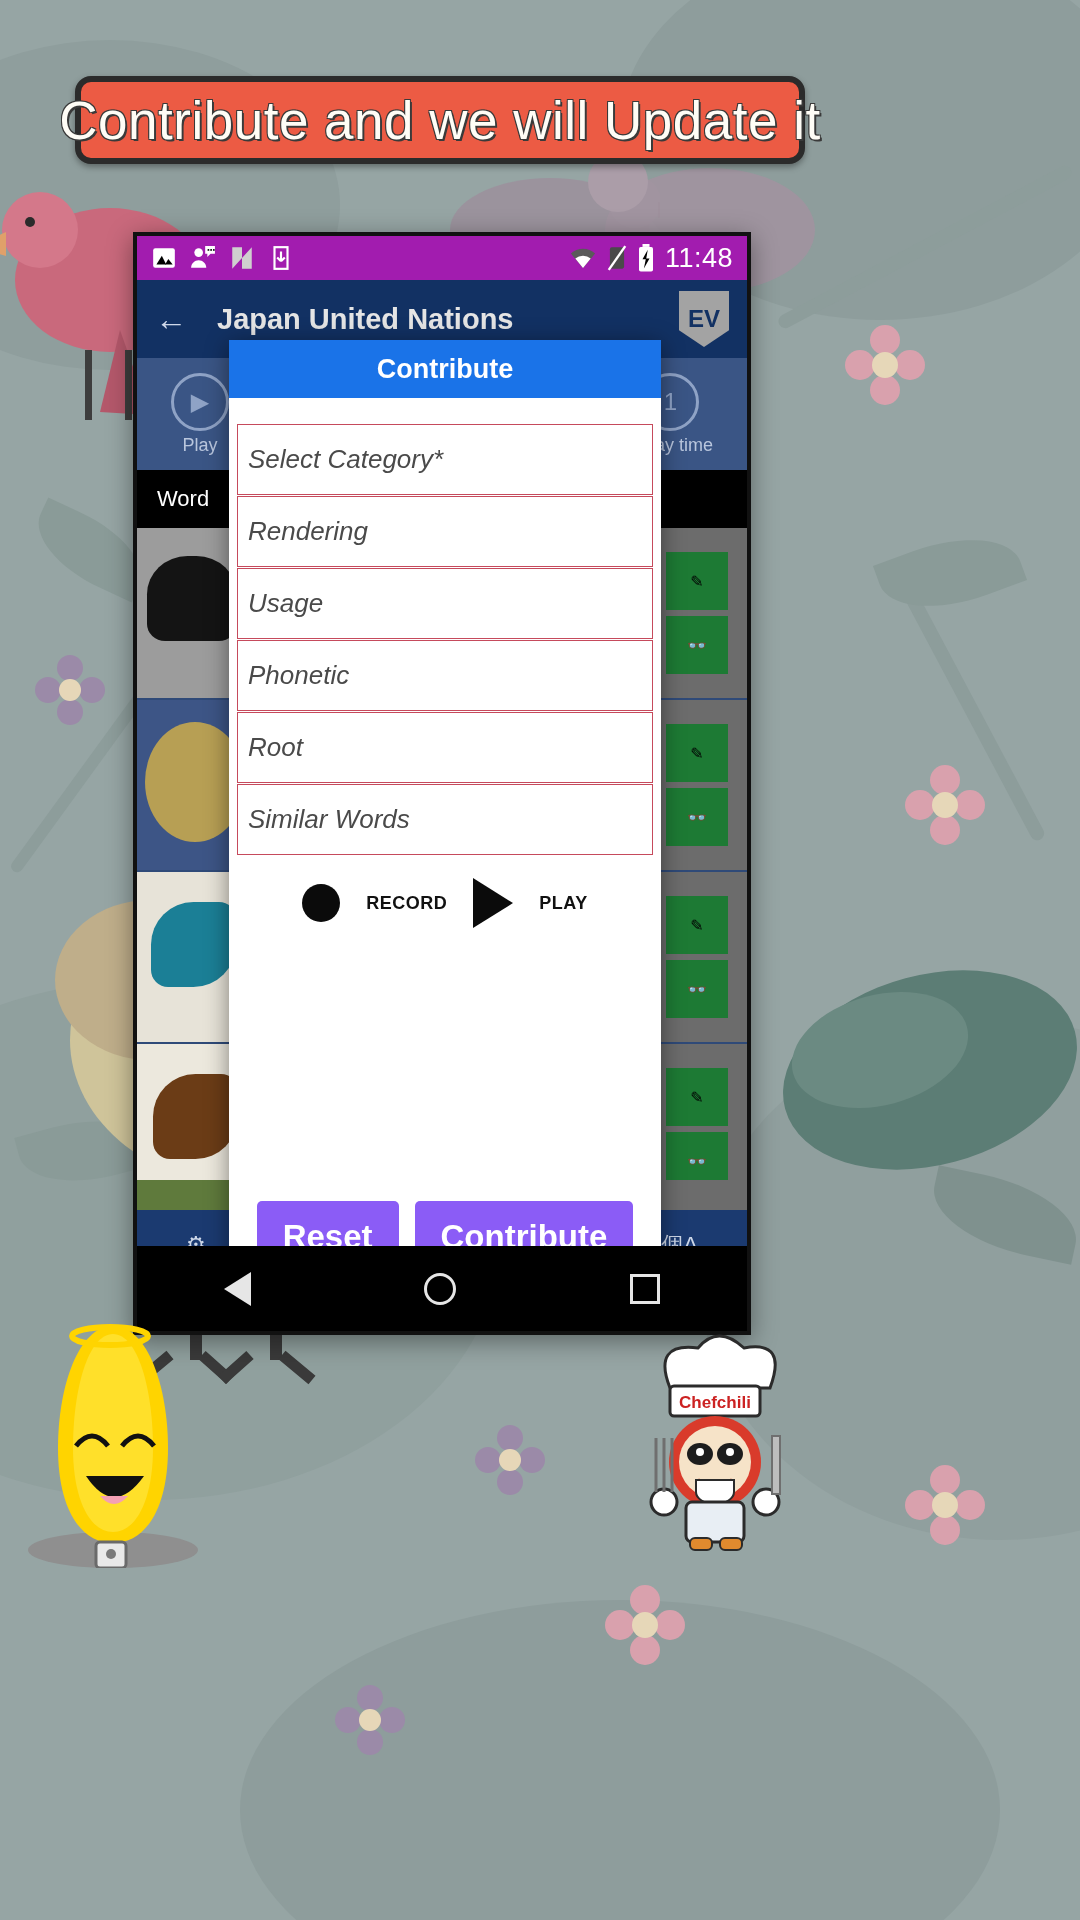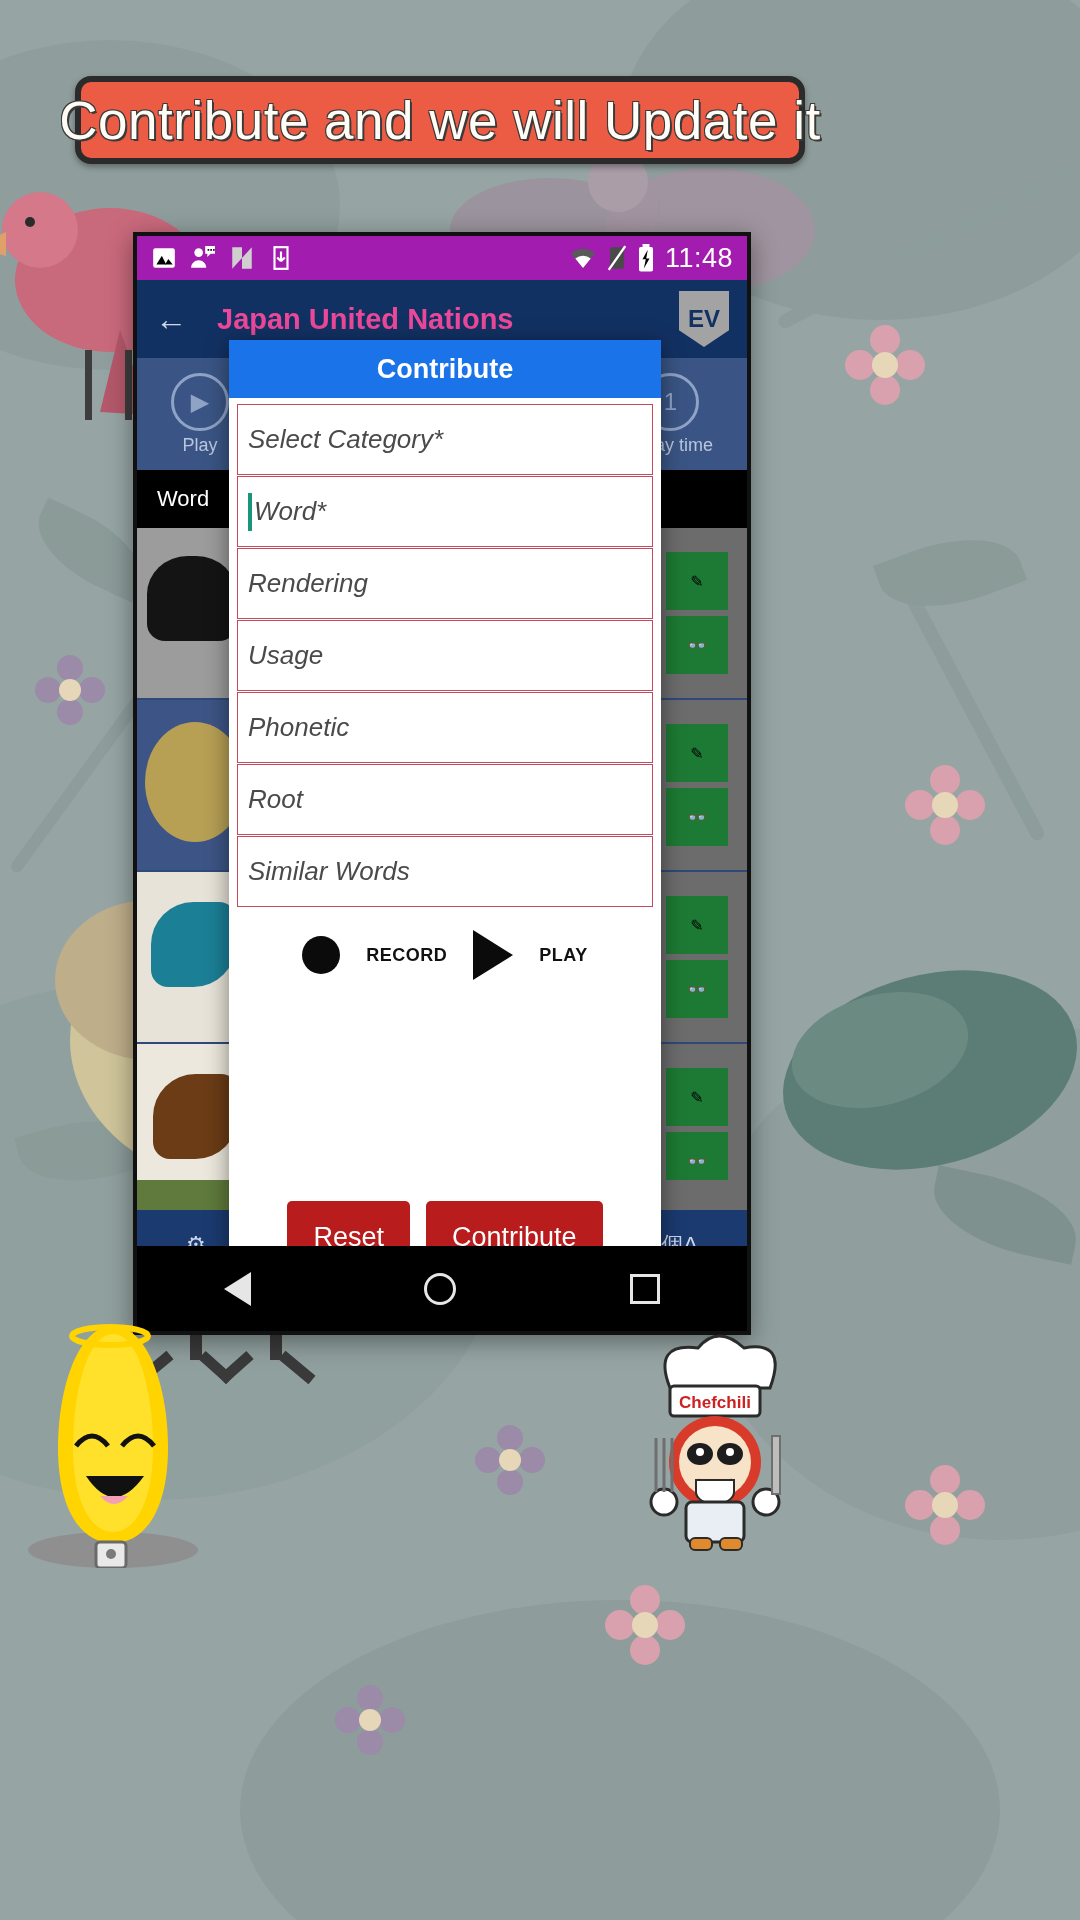--- a/index.html
+++ b/index.html
@@ -46,21 +46,21 @@
   .sb-left { display: flex; align-items: center; gap: 13px; }
   .sb-right { margin-left: auto; display: flex; align-items: center; gap: 10px; }
   .sb-time { font-size: 27px; font-weight: 500; letter-spacing: .5px; }
 
   
   #appbg { position: absolute; left: 0; top: 44px; width: 100%; height: 1000px; overflow: hidden; background:#2f4a78; }
   #appbar {
     position: absolute; top: 0; left: 0; width: 100%; height: 78px; background: #123163;
     display: flex; align-items: center; padding: 0 18px;
   }
-  #appbar .title { color: #ec4899; font-size: 29px; font-weight: 700; margin-left: 30px; white-space: nowrap; }
+  #appbar .title { color: #e5e5e5; font-size: 29px; font-weight: 700; margin-left: 30px; white-space: nowrap; }
   .ev-badge {
     margin-left: auto; width: 50px; height: 56px; background: #a3a3a3;
     clip-path: polygon(0 0,100% 0,100% 70%,50% 100%,0 70%);
     display:flex;align-items:center;justify-content:center;color:#123163;font-weight:700;font-size:24px;
   }
   #ctrlrow {
     position: absolute; top: 78px; left: 0; width: 100%; height: 112px; background: #3a5585;
     display: flex; align-items: center; justify-content: space-between; padding: 0 34px;
   }
   .ctrl { display: flex; flex-direction: column; align-items: center; gap: 4px; }
@@ -96,41 +96,41 @@
   
   #dialog {
     position: absolute; left: 92px; top: 60px; width: 432px; height: 955px;
     background: #fff; box-shadow: 0 4px 22px rgba(0,0,0,.45);
     display: flex; flex-direction: column;
   }
   #dlg-header {
     height: 58px; background: #1a73e8; display: flex; align-items: center; justify-content: center;
   }
   #dlg-header span { color: #fff; font-size: 27px; font-weight: 700; }
-  #dlg-body { flex: 1; padding: 6px 8px 0 8px; display: flex; flex-direction: column; }
+  #dlg-body { flex: 1; padding: 26px 8px 0 8px; display: flex; flex-direction: column; }
   .field {
     height: 71px; border: 1.6px solid #c64a5c; margin: 0 0 1px 0;
     display: flex; align-items: center; padding-left: 10px; background: #fff; position: relative;
   }
   .field .ph { font-size: 26px; font-style: italic; color: #4a4a4a; }
   .caret {
     width: 4px; height: 38px; background: #19957e; margin-right: 2px;
   }
   #media-row {
     display: flex; align-items: center; justify-content: center; gap: 26px; margin-top: 22px;
   }
   .rec-dot { width: 38px; height: 38px; border-radius: 50%; background: #0b0b0b; }
   .play-tri { width:0;height:0;border-top:25px solid transparent;border-bottom:25px solid transparent;border-left:40px solid #0b0b0b; }
   .media-lbl { font-size: 18px; font-weight: 700; color: #111; letter-spacing: .5px; }
   #dlg-actions {
     display: flex; justify-content: center; gap: 16px; padding-bottom: 22px; margin-top: auto;
   }
   .btn-red {
-    background: #b91c1c; color: #fff; border: none; border-radius: 5px;
-    padding: 0 26px; height: 72px; font-size: 27px; font-weight: 400; cursor: pointer;
+    background: #8b5cf6; color: #fff; border: none; border-radius: 5px;
+    padding: 0 26px; height: 72px; font-size: 33px; font-weight: 700; cursor: pointer;
     font-family: "Liberation Sans", sans-serif;
   }
 
   
   #lamp { position: absolute; left: 18px; top: 1318px; width: 180px; height: 250px; }
   #chef { position: absolute; left: 630px; top: 1330px; width: 170px; height: 230px; }
 </style>
 </head>
 <body>
 
@@ -346,24 +346,20 @@
     <div id="dialog">
       <div id="dlg-header">
         <span>Contribute</span>
       </div>
       <div id="dlg-body">
 
         <div class="field">
           <span class="ph">Select Category*</span>
         </div>
 
-        <div class="field">
-          <span class="caret"></span>
-          <span class="ph">Word*</span>
-        </div>
 
         <div class="field">
           <span class="ph">Rendering</span>
         </div>
 
         <div class="field">
           <span class="ph">Usage</span>
         </div>
 
         <div class="field">

